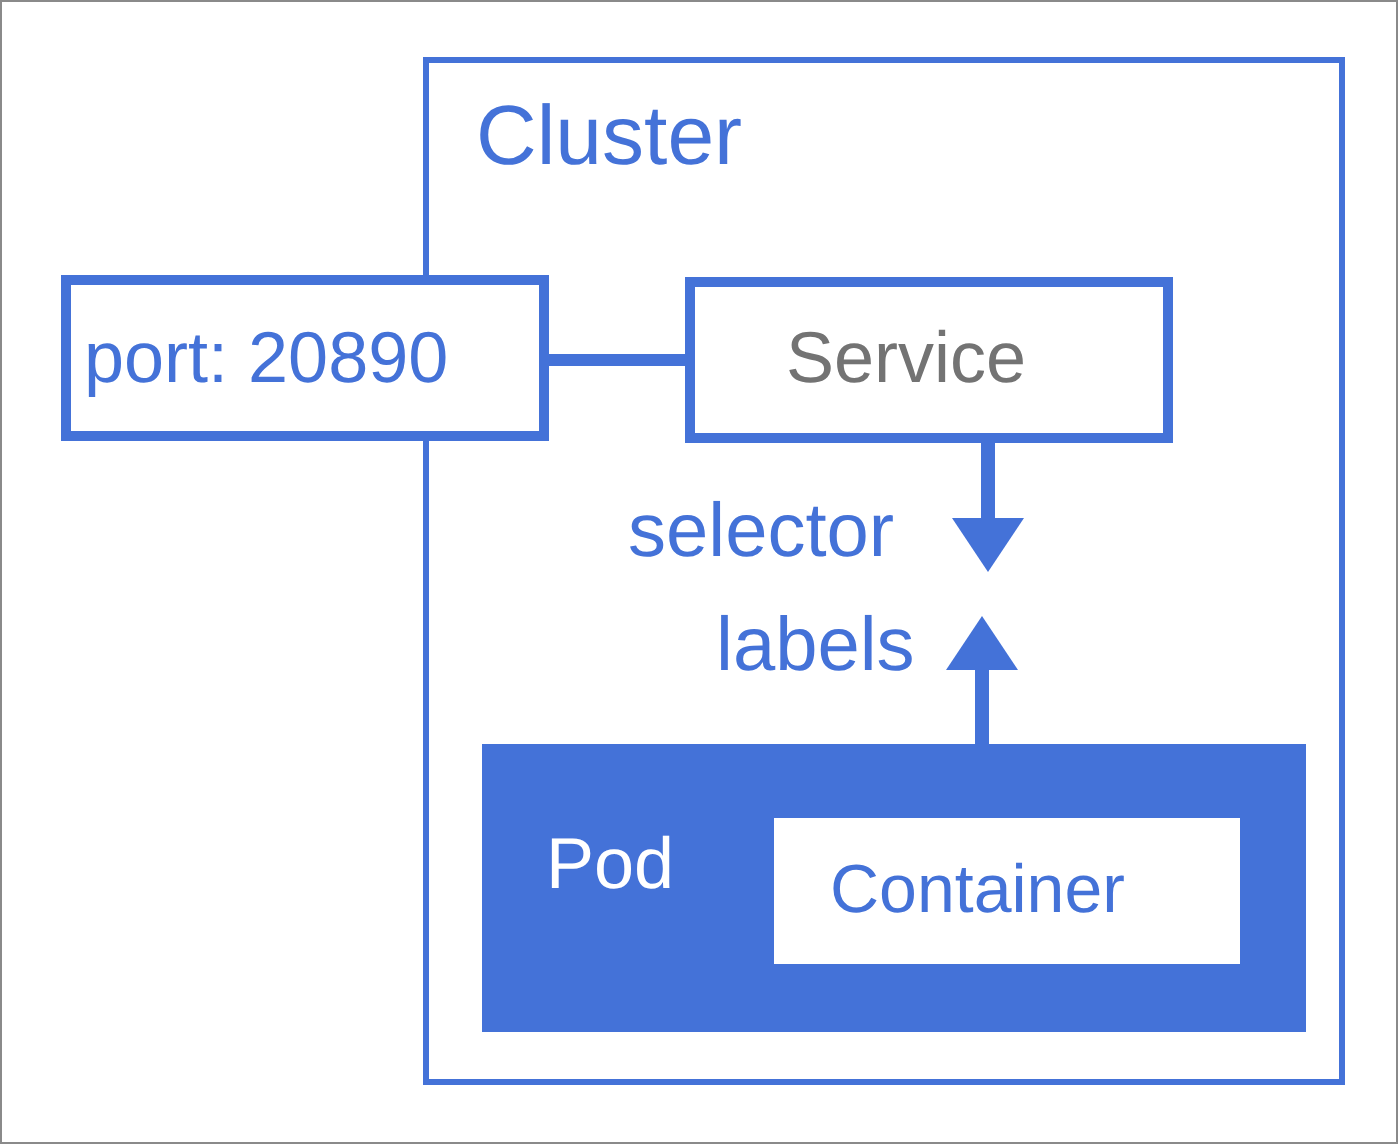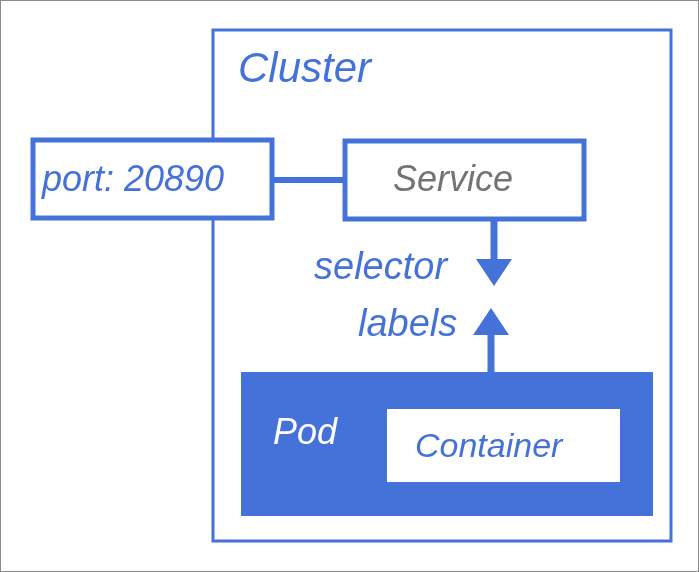--- a/index.html
+++ b/index.html
@@ -24,21 +24,20 @@
     width: 699px;
     height: 572px;
     display: block;
   }
   .diagram-text {
     position: absolute;
     white-space: pre;
     line-height: 1;
     font-family: "Liberation Sans", sans-serif;
     font-weight: 400;
-    font-style: italic;
   }
   #cluster-label {
     left: 237px;
     top: 46px;
     font-size: 42px;
     color: #4472d8;
   }
   #port-label {
     left: 41px;
     top: 160px;

